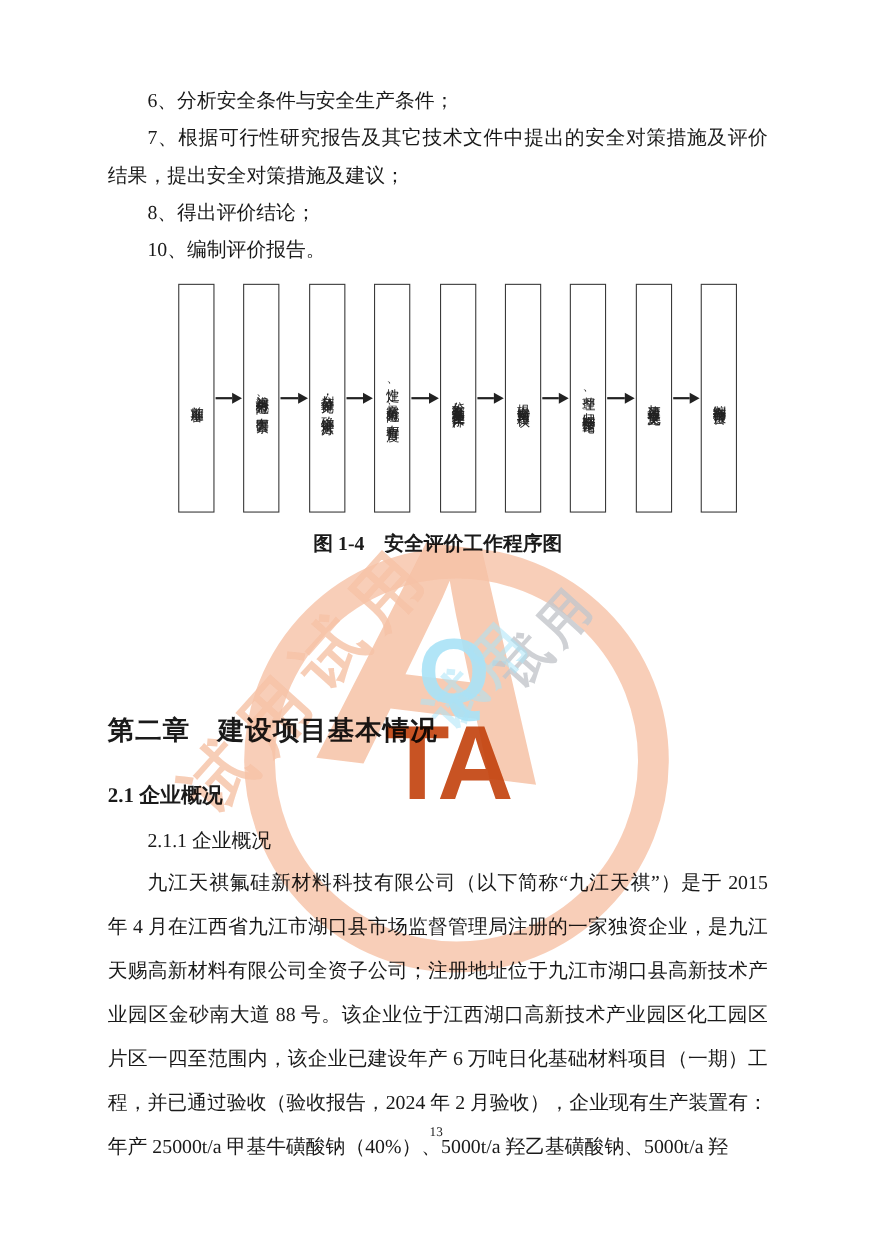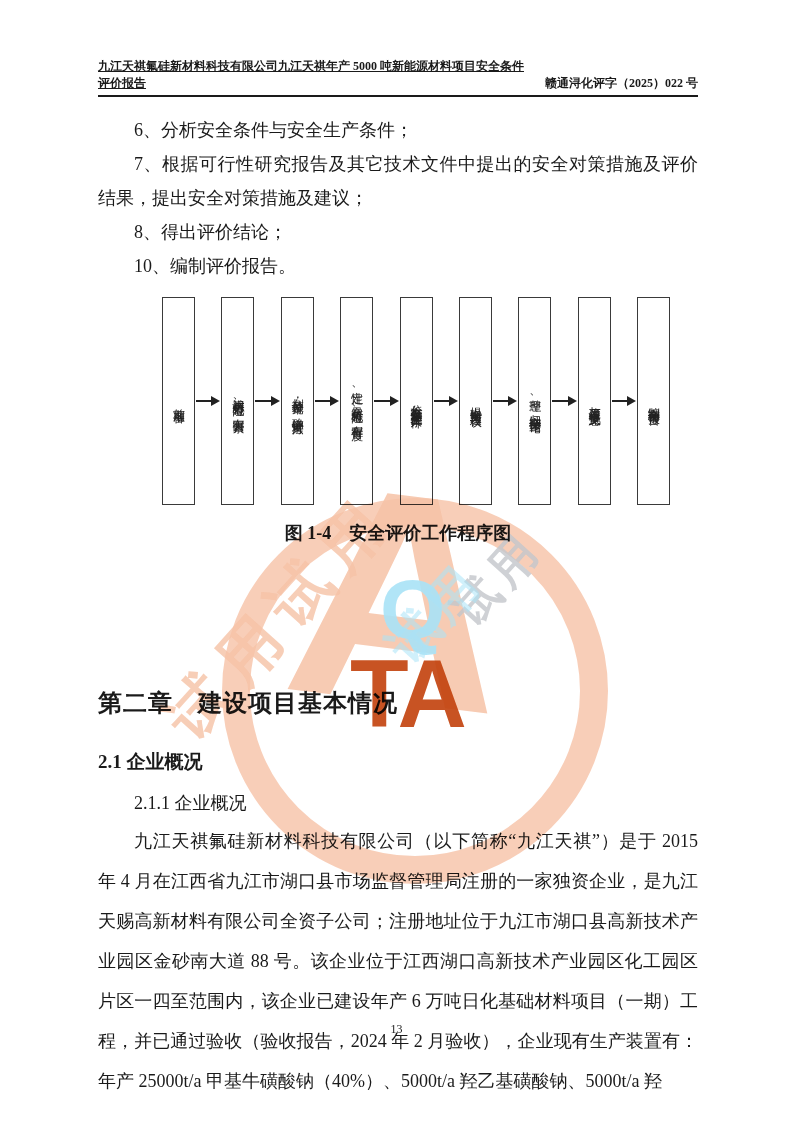--- a/index.html
+++ b/index.html
@@ -189,24 +189,20 @@
     <div class="wm-a" style="color: rgb(246, 194, 166);">A</div>
     <div class="wm-q" style="color: rgb(169, 227, 247);">Q</div>
     <div class="wm-ta" style="color: #c2410c;">TA</div>
     <div class="wm-diag-salmon" style="color: rgb(246, 194, 166);">试用试用</div>
     <div class="wm-diag-gray" style="color: rgb(195, 198, 203);">试用</div>
     <div class="wm-diag-blue" style="color: rgb(169, 227, 247);">试用</div>
   </div>
 
   <div class="content">
 
-    <div class="hdr">
-      <span class="hdr-left">九江天祺氟硅新材料科技有限公司九江天祺年产 5000 吨新能源材料项目安全条件评价报告</span>
-      <span class="hdr-right">赣通浔化评字（2025）022 号</span>
-    </div>
 
     <div class="plist">
       <p>6、分析安全条件与安全生产条件；</p>
       <p class="multiline">7、根据可行性研究报告及其它技术文件中提出的安全对策措施及评价结果，提出安全对策措施及建议；</p>
       <p>8、得出评价结论；</p>
       <p>10、编制评价报告。</p>
     </div>
 
     <div class="flowchart">
       <div class="fc-box">

